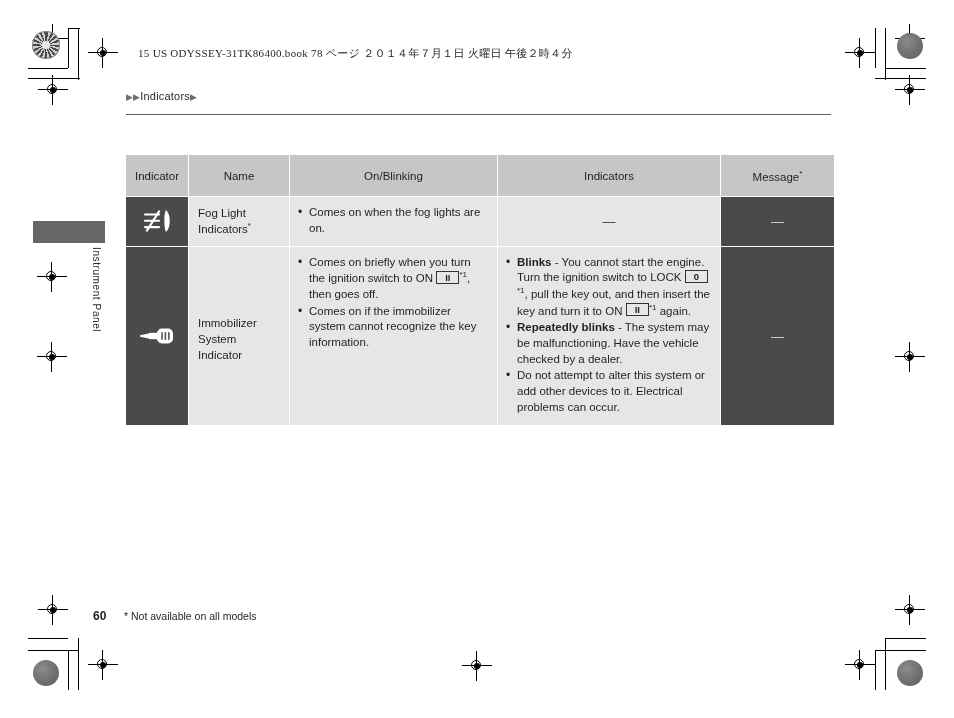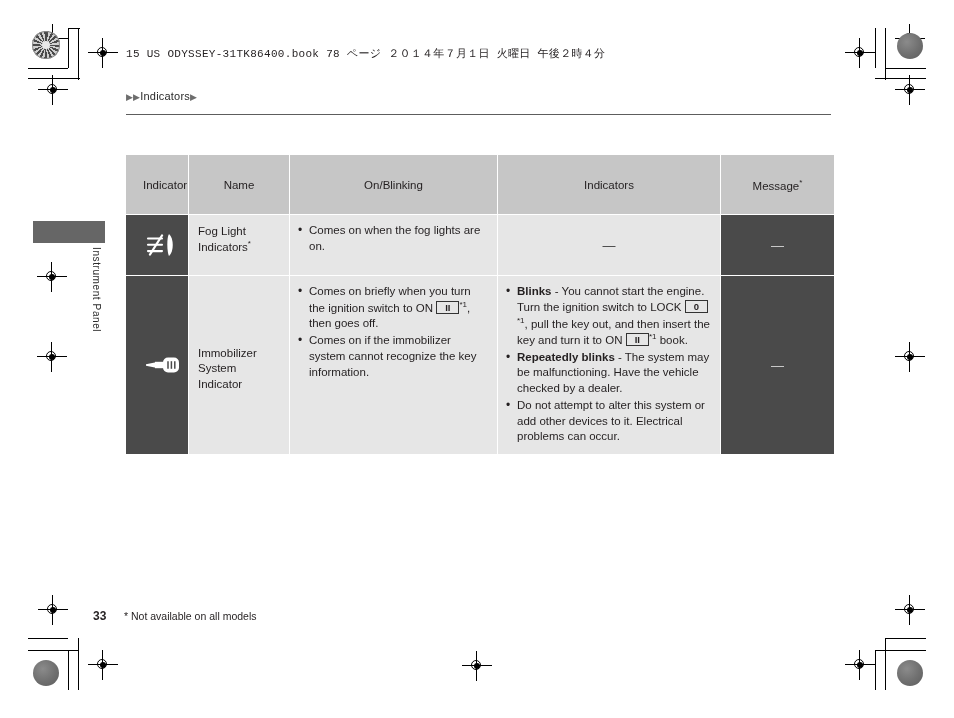--- a/index.html
+++ b/index.html
@@ -56,22 +56,22 @@
     position: absolute; left: 10px; top: 10px;
     width: 8px; height: 8px; border-radius: 50%;
     background: #e8e8e8;
   }
 
   
   .sheet { position: absolute; left: 0; top: 0; width: 954px; height: 718px; }
 
   .book-header {
     position: absolute;
-    left: 126px; top: 46px;
-    font-family: Liberation Mono, monospace;
+    left: 138px; top: 46px;
+    font-family: Liberation Serif, serif;
     font-size: 11px;
     letter-spacing: 0.3px;
     color: #231f20;
     white-space: nowrap;
   }
 
   .breadcrumb {
     position: absolute;
     left: 126px; top: 90px;
     font-size: 11px;
@@ -111,21 +111,21 @@
   .tbl {
     position: absolute;
     left: 125px; top: 154px;
     width: 709px;
     border-collapse: separate;
     border-spacing: 1px;
     background: #ffffff;
     table-layout: fixed;
   }
   .tbl th, .tbl td {
-    padding: 17px;
+    padding: 8px;
     vertical-align: top;
     font-weight: normal;
   }
   .tbl thead th {
     background: #c6c6c6;
     height: 25px;
     text-align: center;
     vertical-align: middle;
     font-size: 11.5px;
     color: #231f20;
@@ -414,26 +414,26 @@
         </td>
         <td class="namecell mid"><span>Immobilizer System Indicator</span><span class="sup"></span></td>
         <td class="bodycell">
           <ul class="blist">
             <li><span>Comes on briefly when you turn the ignition switch to ON </span><span class="keybox">II</span><span class="sup">*1</span><span>, then goes off.</span></li>
             <li><span>Comes on if the immobilizer system cannot recognize the key information.</span></li>
           </ul>
         </td>
         <td class="bodycell">
           <ul class="blist">
-            <li><span class="bold">Blinks</span><span> - You cannot start the engine. Turn the ignition switch to LOCK </span><span class="keybox">0</span><span class="sup">*1</span><span>, pull the key out, and then insert the key and turn it to ON </span><span class="keybox">II</span><span class="sup">*1</span><span> book.</span></li>
+            <li><span class="bold">Blinks</span><span> - You cannot start the engine. Turn the ignition switch to LOCK </span><span class="keybox">0</span><span class="sup">*1</span><span>, pull the key out, and then insert the key and turn it to ON </span><span class="keybox">II</span><span class="sup">*1</span><span> again.</span></li>
             <li><span class="bold">Repeatedly blinks</span><span> - The system may be malfunctioning. Have the vehicle checked by a dealer.</span></li>
             <li><span>Do not attempt to alter this system or add other devices to it. Electrical problems can occur.</span></li>
           </ul>
         </td>
         <td class="msgcell"><span class="dash">—</span></td>
       </tr>
     </tbody>
   </table>
 
 
-  <div class="pagenum">33</div>
+  <div class="pagenum">60</div>
   <div class="pagenote">* Not available on all models</div>
 </div>
 
 </body></html>

